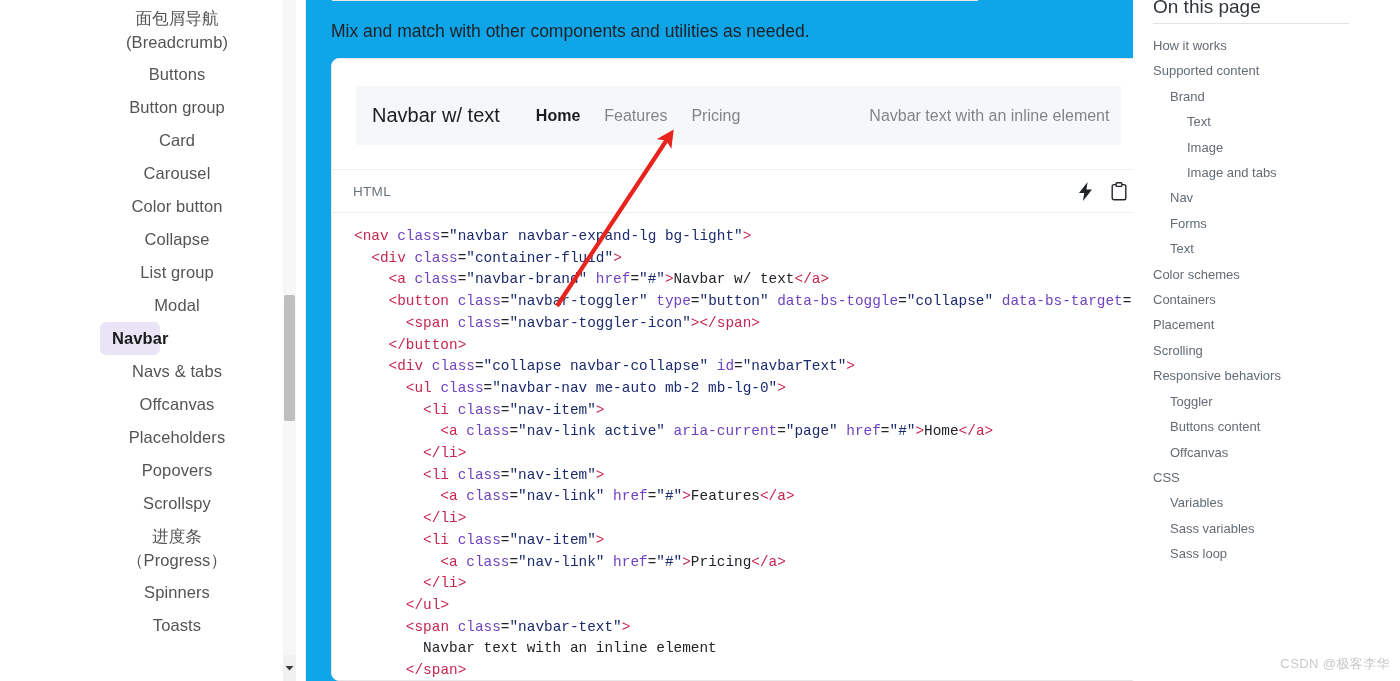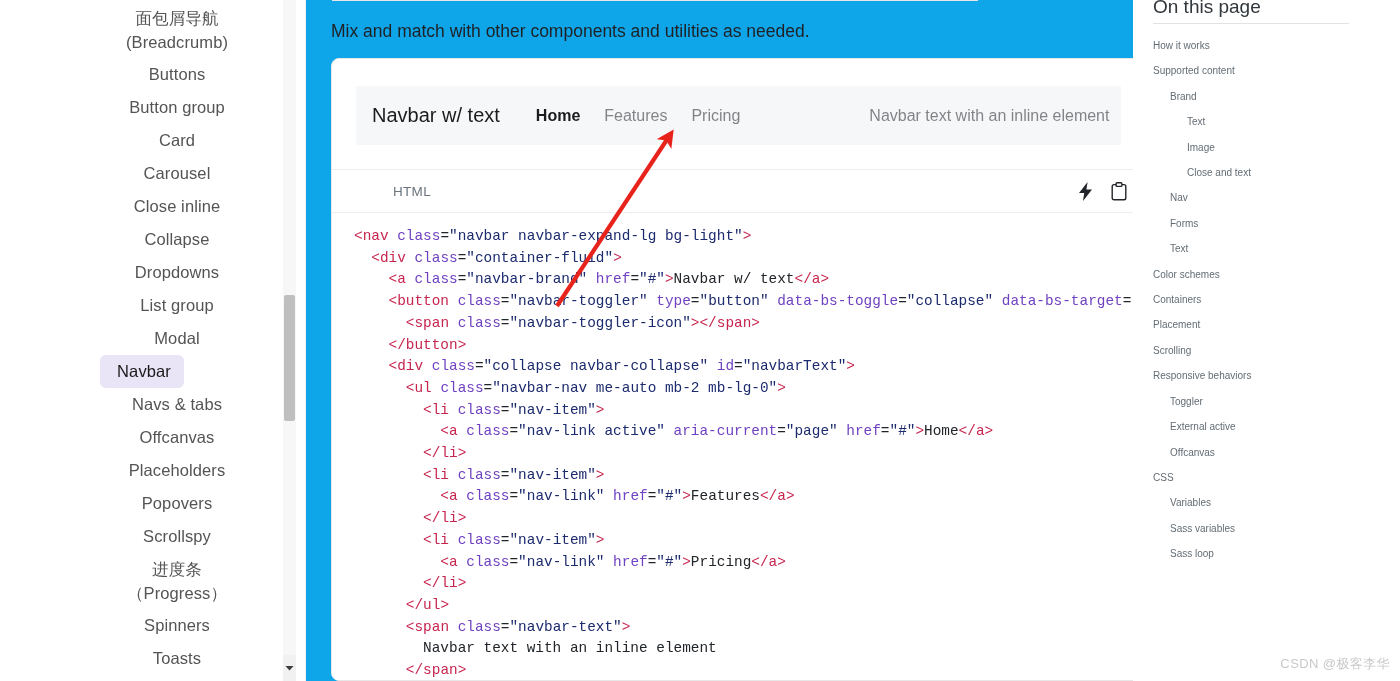--- a/index.html
+++ b/index.html
@@ -41,22 +41,22 @@
     color: #545454;
     white-space: pre-line;
     border-radius: 6px;
     width: 150px;
     letter-spacing: 0.1px;
     text-align: center;
   }
   .nav-item.active {
     background: #e9e4f6;
     color: #1a1a1a;
-    font-weight: 400;
-    width: 84px;
+    font-weight: 700;
+    width: 60px;
   }
   .nav-item.cjk { line-height: 24px; }
 
   
   #left-scrollbar-track {
     position: absolute;
     left: 283px; top: 0;
     width: 13px;
     height: 681px;
     background: #f7f7f7;
@@ -170,21 +170,20 @@
     height: 44px;
     padding: 0 18px 0 21px;
     border-top: 1px solid #ededed;
     border-bottom: 1px solid #ededed;
     background: #ffffff;
   }
   #code-lang-label {
     font-size: 13.5px;
     color: #6c757d;
     letter-spacing: 0.3px;
-    margin-left: 40px;
   }
   #code-actions { display: flex; align-items: center; gap: 18px; }
   .code-action-icon { display: flex; align-items: center; color: #212529; }
 
   #code-body {
     padding: 13px 0 0 0;
     background: #ffffff;
     font-family: "Liberation Mono", "DejaVu Sans Mono", monospace;
     font-size: 14.4px;
     line-height: 21.7px;
@@ -229,21 +228,21 @@
     width: 196px; height: 1px;
     background: #e2e2e2;
   }
   #toc-list {
     position: absolute;
     left: 0; top: 33px;
     width: 236px;
   }
   .toc-link {
     display: block;
-    font-size: 10px;
+    font-size: 13px;
     line-height: 25.4px;
     color: #636c74;
     padding-left: 20px;
     white-space: nowrap;
   }
   .toc-link.lvl1 { padding-left: 20px; }
   .toc-link.lvl2 { padding-left: 37px; }
   .toc-link.lvl3 { padding-left: 54px; }
 
   
@@ -263,23 +262,22 @@
 <div id="page">
 
   <div id="left-sidebar">
     <div id="left-nav-list">
         <a class="nav-item cjk">面包屑导航
 (Breadcrumb)</a>
         <a class="nav-item">Buttons</a>
         <a class="nav-item">Button group</a>
         <a class="nav-item">Card</a>
         <a class="nav-item">Carousel</a>
-        <a class="nav-item">Close inline</a>
+        <a class="nav-item">Color button</a>
         <a class="nav-item">Collapse</a>
-        <a class="nav-item">Dropdowns</a>
         <a class="nav-item">List group</a>
         <a class="nav-item">Modal</a>
         <a class="nav-item active">Navbar</a>
         <a class="nav-item">Navs &amp; tabs</a>
         <a class="nav-item">Offcanvas</a>
         <a class="nav-item">Placeholders</a>
         <a class="nav-item">Popovers</a>
         <a class="nav-item">Scrollspy</a>
         <a class="nav-item cjk">进度条（Progress）</a>
         <a class="nav-item">Spinners</a>
@@ -349,31 +347,31 @@
 
   <div id="right-sidebar">
     <div id="toc-title">On this page</div>
     <div id="toc-rule"></div>
     <div id="toc-list">
         <a class="toc-link lvl1">How it works</a>
         <a class="toc-link lvl1">Supported content</a>
         <a class="toc-link lvl2">Brand</a>
         <a class="toc-link lvl3">Text</a>
         <a class="toc-link lvl3">Image</a>
-        <a class="toc-link lvl3">Close and text</a>
+        <a class="toc-link lvl3">Image and tabs</a>
         <a class="toc-link lvl2">Nav</a>
         <a class="toc-link lvl2">Forms</a>
         <a class="toc-link lvl2">Text</a>
         <a class="toc-link lvl1">Color schemes</a>
         <a class="toc-link lvl1">Containers</a>
         <a class="toc-link lvl1">Placement</a>
         <a class="toc-link lvl1">Scrolling</a>
         <a class="toc-link lvl1">Responsive behaviors</a>
         <a class="toc-link lvl2">Toggler</a>
-        <a class="toc-link lvl2">External active</a>
+        <a class="toc-link lvl2">Buttons content</a>
         <a class="toc-link lvl2">Offcanvas</a>
         <a class="toc-link lvl1">CSS</a>
         <a class="toc-link lvl2">Variables</a>
         <a class="toc-link lvl2">Sass variables</a>
         <a class="toc-link lvl2">Sass loop</a>
       </div>
   </div>
 
   <div id="watermark">CSDN @极客李华</div>
 

